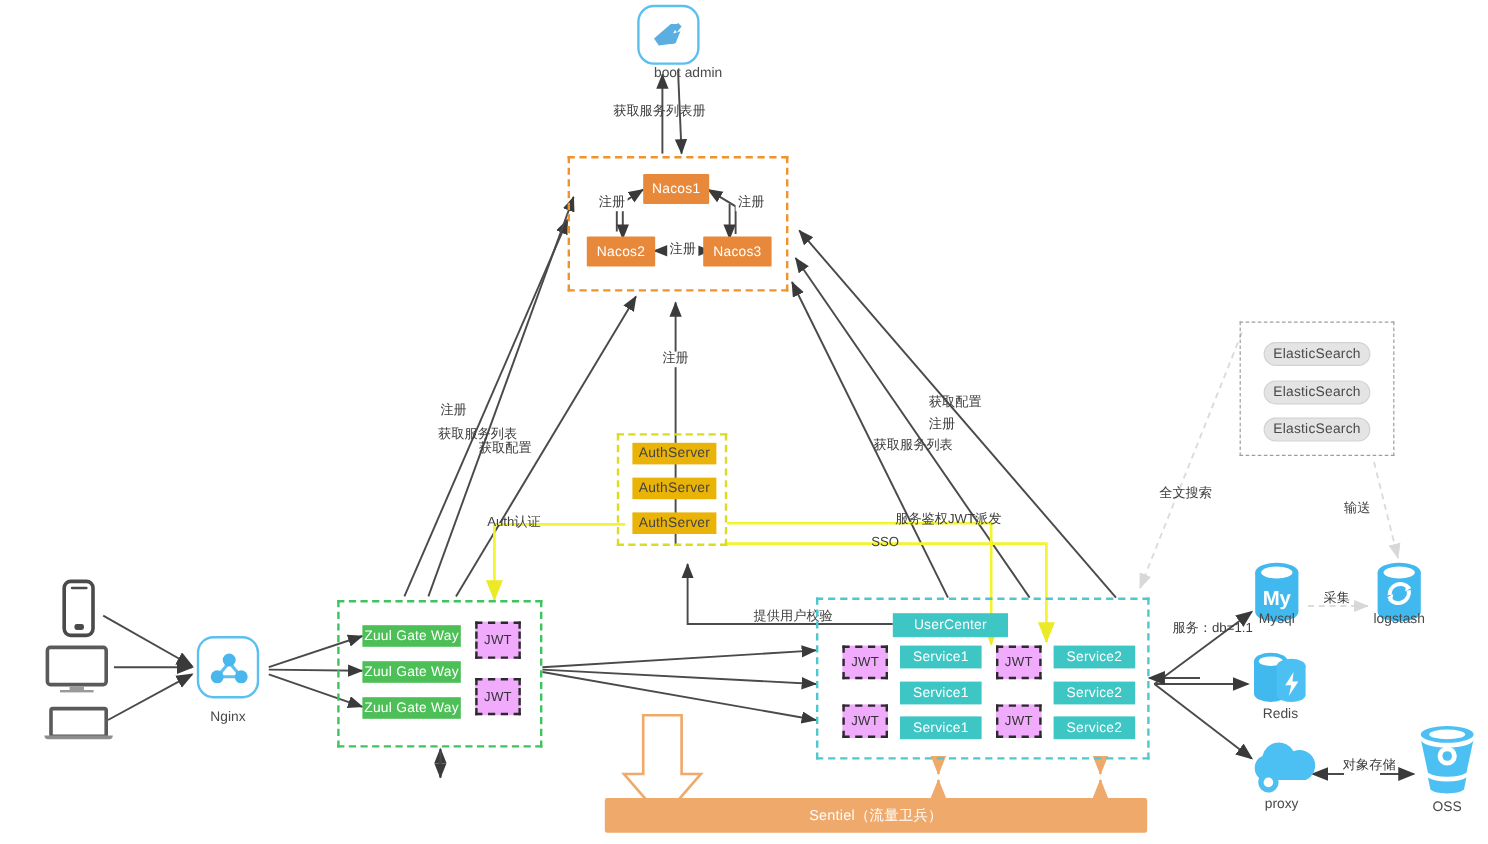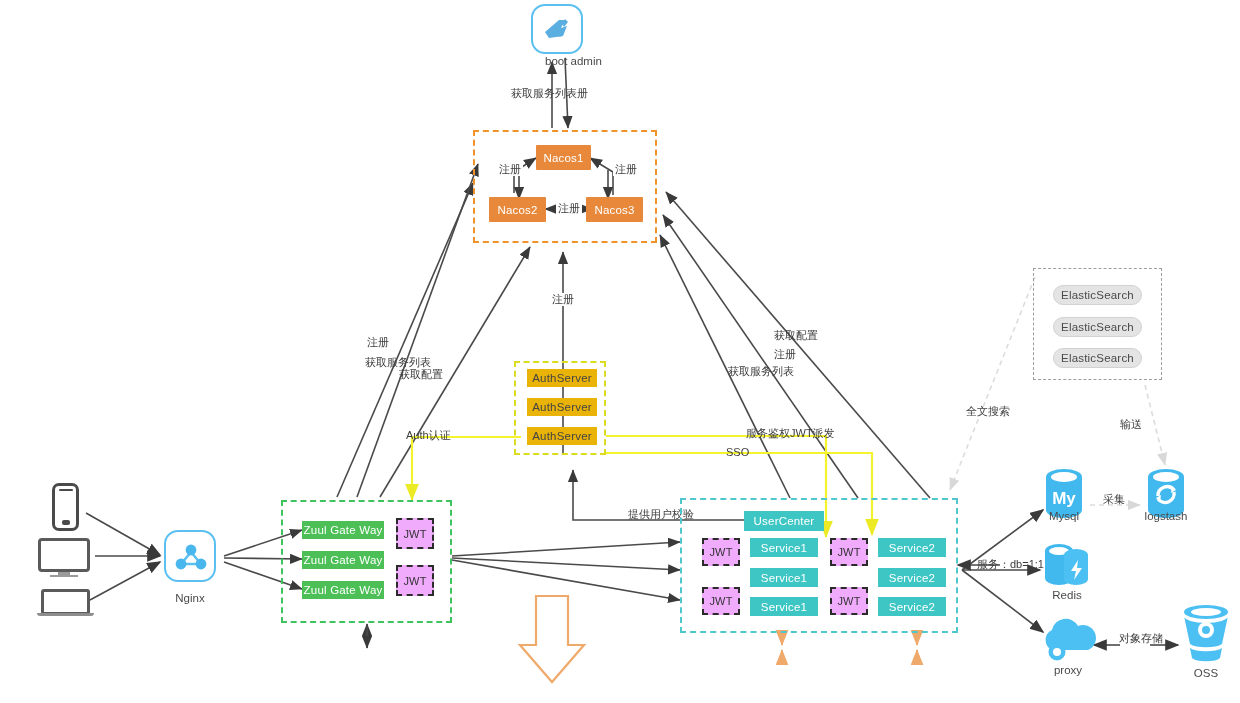--- a/index.html
+++ b/index.html
@@ -277,44 +277,45 @@
   <div class="wlabel nobg" style="left:626px; top:508px;">提供用户校验</div>
 
   <div class="group gateway" style="left:281px; top:500px; width:171px; height:123px;"></div>
   <div class="chip green" style="left:302px; top:521px; width:82px; height:18px;">Zuul Gate Way</div>
   <div class="chip green" style="left:302px; top:551px; width:82px; height:18px;">Zuul Gate Way</div>
   <div class="chip green" style="left:302px; top:581px; width:82px; height:18px;">Zuul Gate Way</div>
   <div class="chip jwt" style="left:396px; top:518px; width:38px; height:31px;">JWT</div>
   <div class="chip jwt" style="left:396px; top:565px; width:38px; height:31px;">JWT</div>
 
   <div class="group svc" style="left:680px; top:498px; width:278px; height:135px;"></div>
-  <div class="chip teal" style="left:744px; top:511px; width:80px; height:20px;">UserCenter</div>
+  <div class="chip teal" style="left:744px; top:511px; width:96px; height:20px;">UserCenter</div>
 
   <div class="chip jwt" style="left:702px; top:538px; width:38px; height:28px;">JWT</div>
   <div class="chip jwt" style="left:702px; top:587px; width:38px; height:28px;">JWT</div>
   <div class="chip teal" style="left:750px; top:538px; width:68px; height:19px;">Service1</div>
   <div class="chip teal" style="left:750px; top:568px; width:68px; height:19px;">Service1</div>
   <div class="chip teal" style="left:750px; top:597px; width:68px; height:19px;">Service1</div>
 
   <div class="chip jwt" style="left:830px; top:538px; width:38px; height:28px;">JWT</div>
   <div class="chip jwt" style="left:830px; top:587px; width:38px; height:28px;">JWT</div>
   <div class="chip teal" style="left:878px; top:538px; width:68px; height:19px;">Service2</div>
   <div class="chip teal" style="left:878px; top:568px; width:68px; height:19px;">Service2</div>
   <div class="chip teal" style="left:878px; top:597px; width:68px; height:19px;">Service2</div>
 
+  <div class="chip sentinel" style="left:504px; top:665px; width:452px; height:29px;">Sentiel（流量卫兵）</div>
 
   <div class="group es" style="left:1033px; top:268px; width:129px; height:112px;"></div>
   <div class="chip gray" style="left:1053px; top:285px; width:89px; height:20px;">ElasticSearch</div>
   <div class="chip gray" style="left:1053px; top:317px; width:89px; height:20px;">ElasticSearch</div>
   <div class="chip gray" style="left:1053px; top:348px; width:89px; height:20px;">ElasticSearch</div>
 
   <div class="wlabel nobg" style="left:964px; top:405px;">全文搜索</div>
   <div class="wlabel nobg" style="left:1118px; top:418px;">输送</div>
   <div class="wlabel nobg" style="left:1101px; top:493px;">采集</div>
-  <div class="wlabel nobg" style="left:975px; top:518px;margin-top:40px;">服务：db=1:1</div>
+  <div class="wlabel nobg" style="left:975px; top:518px;">服务：db=1:1</div>
   <div class="wlabel nobg" style="left:1117px; top:632px;">对象存储</div>
 
   <div class="phone" style="left:52px; top:483px; width:27px; height:48px;"></div>
   <div class="monitor" style="left:38px; top:538px; width:52px; height:34px;"></div>
   <div class="monitor-stand" style="left:58px; top:572px; width:12px; height:3px;"></div>
   <div class="monitor-stand" style="left:50px; top:575px; width:28px; height:2px;"></div>
   <div class="laptop" style="left:41px; top:589px; width:49px; height:26px;"></div>
   <div class="laptop-base" style="left:37px; top:613px; width:57px; height:3px;"></div>
 
   <div class="iconbox" style="left:164px; top:530px; width:52px; height:52px;">

